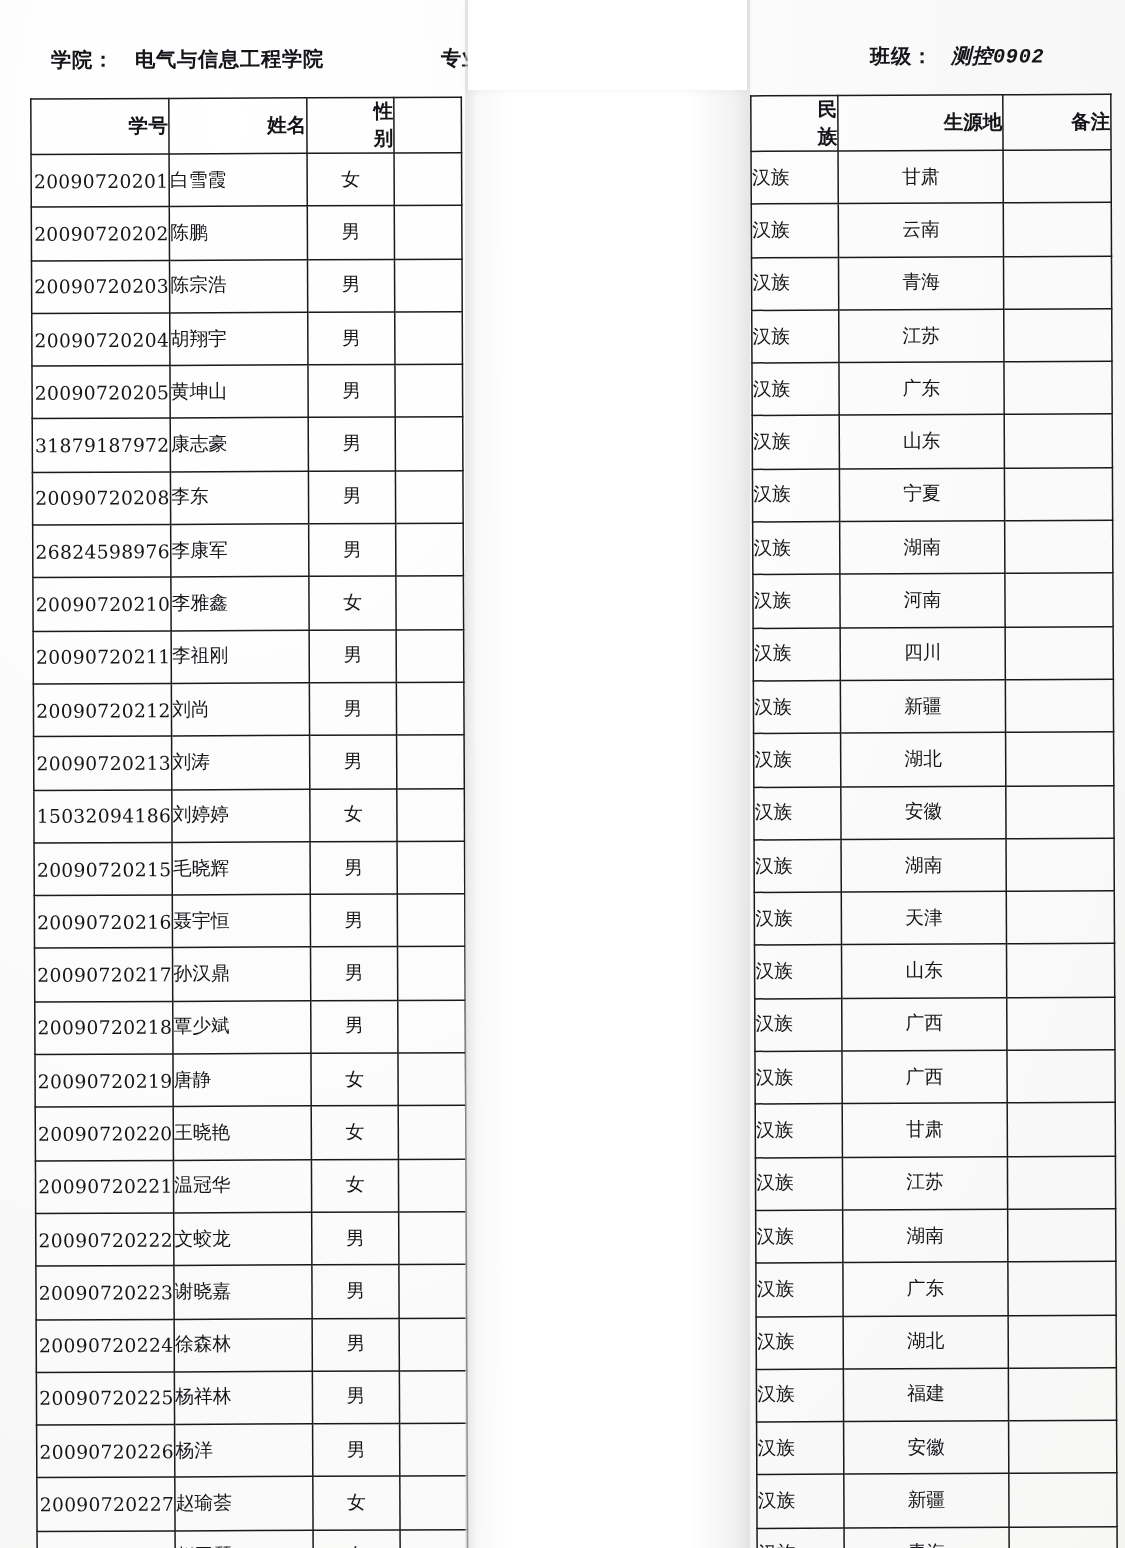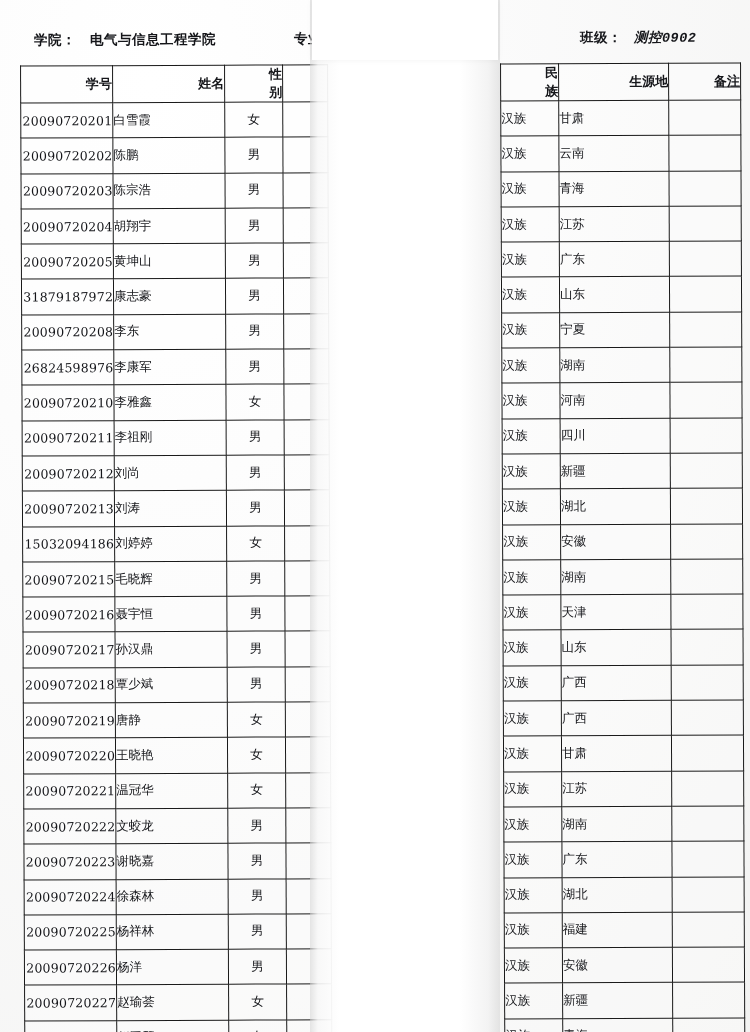--- a/index.html
+++ b/index.html
@@ -95,31 +95,31 @@
     background: rgba(255,255,255,0.35);
   }
   table.roster th {
     font-weight: bold;
     font-size: 13px;
     text-align: right;
     height: 30px;
     padding-left: 44px;
   }
   .c-id   { width: 92px;  text-align: right;   padding-left: 6px; letter-spacing: 0.2px; }
-  .c-name { width: 112px; text-align: left;   padding-left: 10px; }
+  .c-name { width: 92px; text-align: left;   padding-left: 10px; }
   .c-sex  { width: 54px;  text-align: center; }
   .c-extra{ width: 30px;  }
 
   
   #table-left { left: 22px; top: 64px; }
   
   #table-right { left: 502px; top: 64px; }
   .c-nation { width: 50px; text-align: left; padding-left: 8px; }
-  .c-origin { width: 110px; text-align: left; padding-left: 10px; }
-  .c-remark { width: 72px; text-decoration: underline; }
+  .c-origin { width: 110px; text-align: center; padding-left: 10px; }
+  .c-remark { width: 72px; }
 
   
   #table-right th.c-nation, #table-right td.c-nation { }
 
   
   #content-wrap {
     position: absolute;
     inset: 0;
     transform: rotate(-0.25deg);
     transform-origin: 50% 50%;

